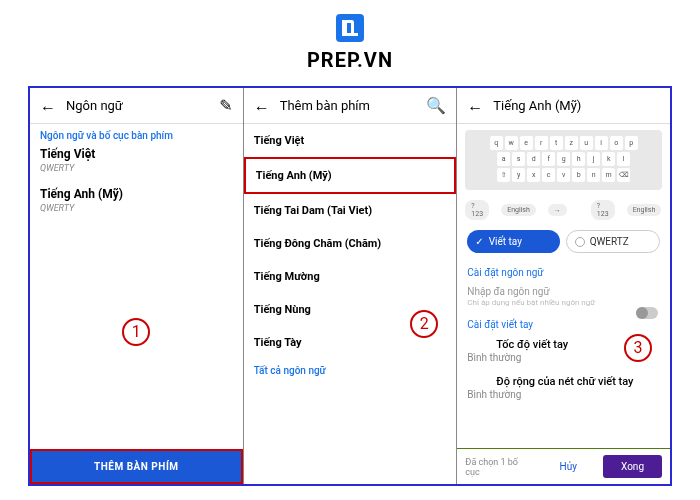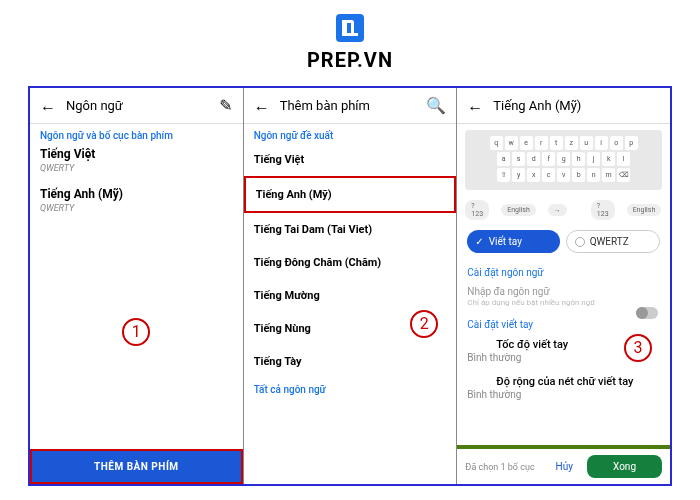--- a/index.html
+++ b/index.html
@@ -35,24 +35,24 @@
 .chip.unsel { background: #fff; border: 1px solid #ccc; color: #333; }
 .chip .check { font-size: 10px; }
 .chip .radio { width: 10px; height: 10px; border: 1px solid #aaa; border-radius: 50%; }
 .setting-row { padding: 6px 10px; }
 .setting-title { font-size: 10px; color: #999; }
 .setting-sub { font-size: 8px; color: #bbb; margin-top: 1px; }
 .toggle { width: 22px; height: 12px; background: #ccc; border-radius: 7px; position: absolute; right: 12px; }
 .toggle::after { content: ""; width: 12px; height: 12px; background: #999; border-radius: 50%; position: absolute; left: 0; }
 .setting-bold .setting-title { color: #000; font-weight: 500; font-size: 11px; margin-left: 29px; }
 .setting-bold .setting-sub { color: #888; font-size: 10px; }
-.footer { margin-top: auto; display: flex; align-items: center; padding: 6px 8px; gap: 6px; border-top: 4px solid #4d7c0f; }
+.footer { margin-top: auto; display: flex; align-items: center; padding: 6px 8px; gap: 18px; border-top: 1px solid #4d7c0f; }
 .footer-text { font-size: 9px; color: #888; flex: 1; }
 .footer-cancel { font-size: 10px; color: #1a58d6; padding: 4px 8px; }
-.footer-done { font-size: 10px; color: #fff; background: #15803d; padding: 6px 26px; border-radius: 8px; }
+.footer-done { font-size: 10px; color: #fff; background: #4c1d95; padding: 6px 18px; border-radius: 3px; }
 .section-label2 { font-size: 10px; color: #1a73e8; padding: 6px 10px 2px; }
 </style>
 </head>
 <body>
 
 <div class="logo-bar">
   <div class="logo-icon">
       <div class="logo-p"></div>
     </div>
   <div class="logo-text">PREP.VN</div>
@@ -80,21 +80,20 @@
       <div class="add-kb-btn">THÊM BÀN PHÍM</div>
     </div>
   </div>
 
   <div class="panel">
     <div class="header">
       <span class="back-arrow">←</span>
       <span class="title">Thêm bàn phím</span>
       <span class="search-icon">🔍</span>
     </div>
-    <div class="section-label">Ngôn ngữ đề xuất</div>
     <div class="list-item">Tiếng Việt</div>
     <div class="list-item hl-box">Tiếng Anh (Mỹ)</div>
     <div class="list-item">Tiếng Tai Dam (Tai Viet)</div>
     <div class="list-item">Tiếng Đông Chăm (Chăm)</div>
     <div class="list-item">Tiếng Mường</div>
     <div class="list-item">Tiếng Nùng</div>
     <div class="list-item">Tiếng Tày</div>
     <div class="section-label">Tất cả ngôn ngữ</div>
     <div class="step-num" style="right:18px;top:56%">2</div>
   </div>

